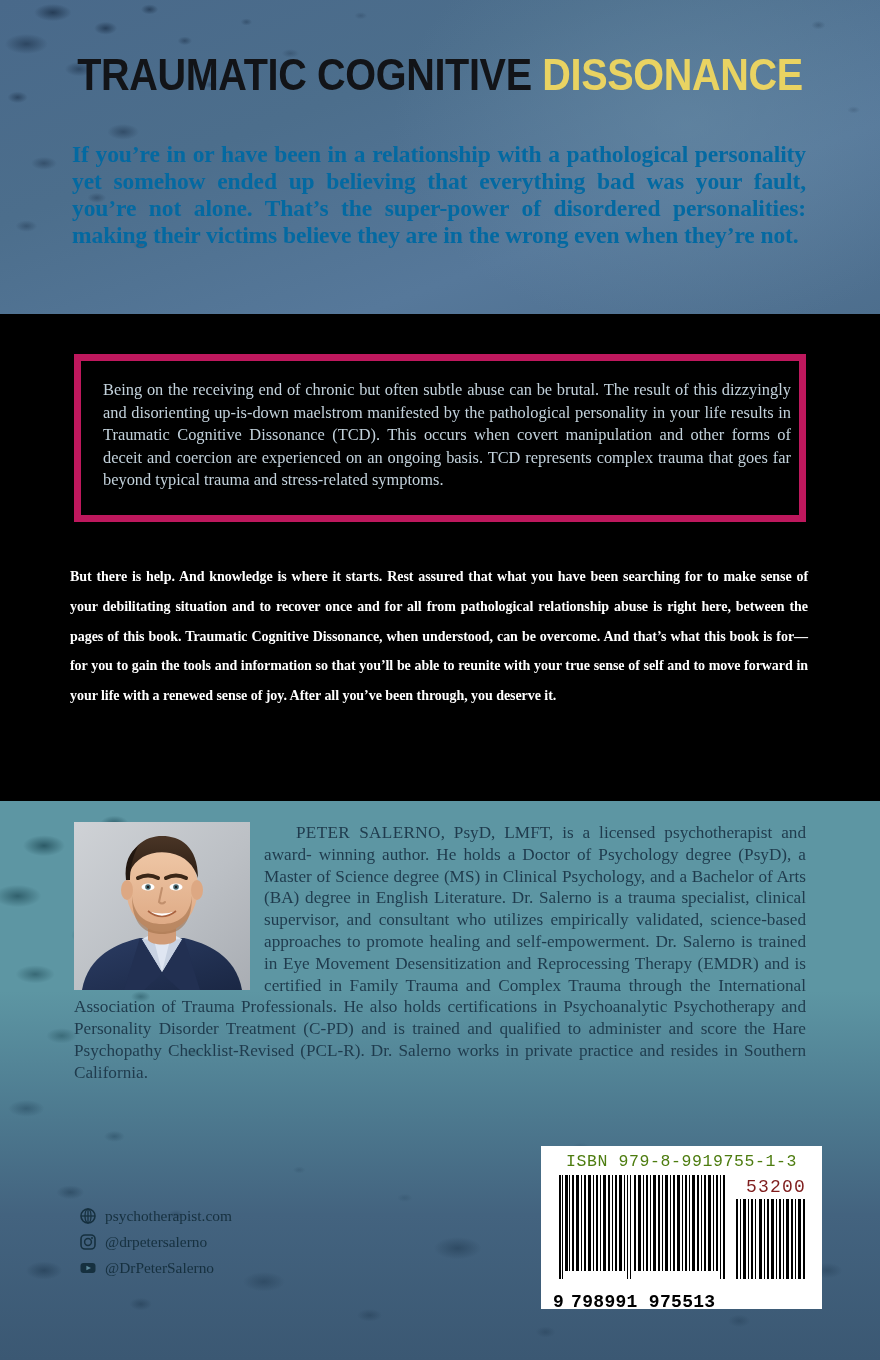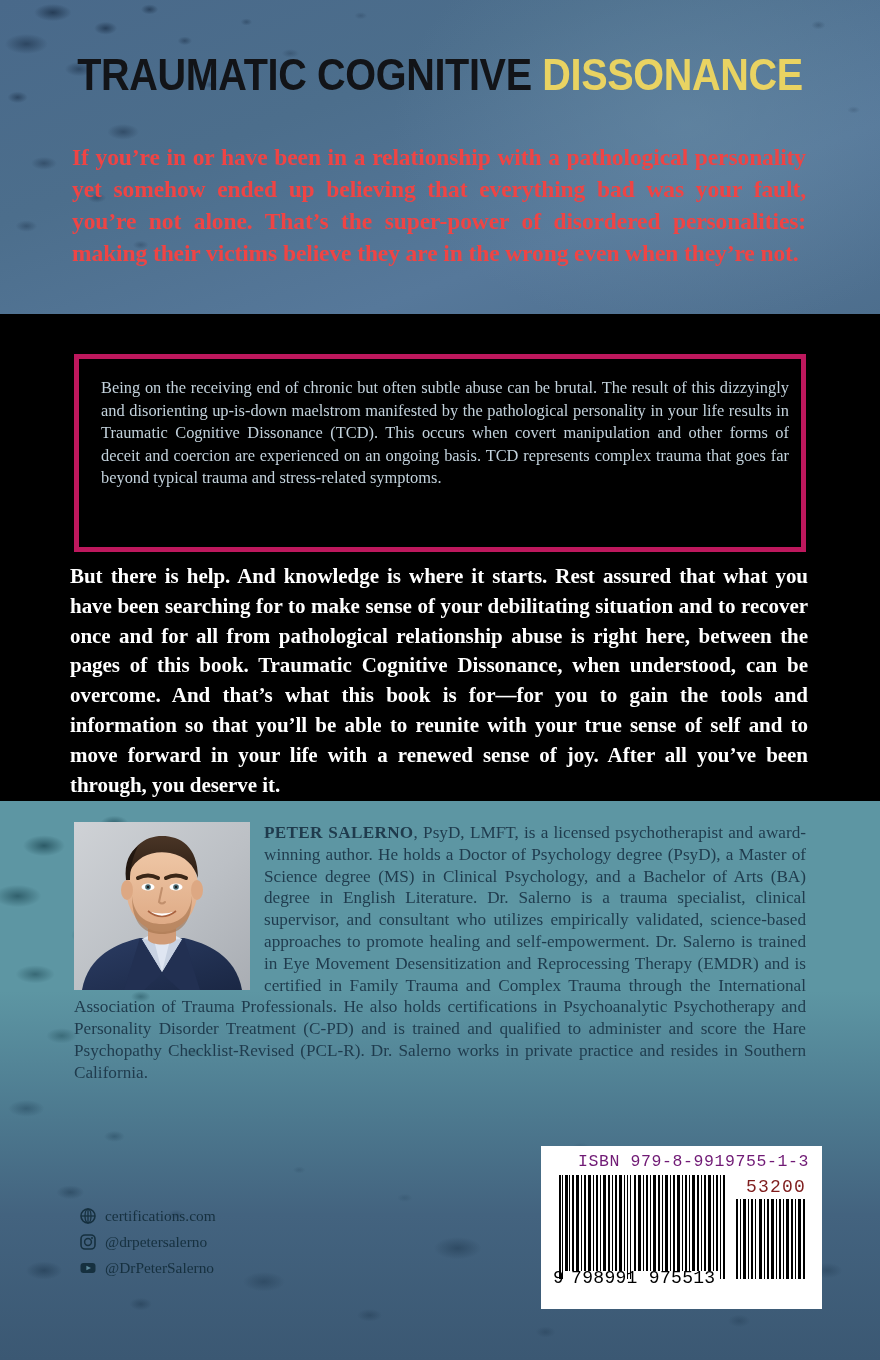--- a/index.html
+++ b/index.html
@@ -119,36 +119,36 @@
 
   
   #top-para {
     position: absolute;
     top: 141px;
     left: 72px;
     width: 734px;
     font-family: "Liberation Serif", serif;
     font-weight: bold;
     font-size: 23.5px;
-    line-height: 32px;
-    color: #ef4444;
+    line-height: 27px;
+    color: #0369a1;
     text-align: justify;
     text-align-last: left;
     letter-spacing: -0.1px;
   }
 
   
   #quote-box {
     position: absolute;
     top: 354px;
     left: 74px;
     width: 732px;
-    height: 198px;
+    height: 168px;
     box-sizing: border-box;
-    border: 5px solid #be185d;
+    border: 7px solid #be185d;
     background: #000;
   }
   #quote-text {
     position: absolute;
     top: 18px;
     left: 22px;
     width: 688px;
     font-family: "Liberation Serif", serif;
     font-size: 16.4px;
     line-height: 22.6px;
@@ -158,21 +158,21 @@
   }
 
   
   #body-para {
     position: absolute;
     top: 562px;
     left: 70px;
     width: 738px;
     font-family: "Liberation Serif", serif;
     font-weight: bold;
-    font-size: 21px;
+    font-size: 14px;
     line-height: 29.8px;
     color: #ffffff;
     text-align: justify;
     text-align-last: left;
     letter-spacing: -0.05px;
   }
   #photo-svg { display: block; width: 176px; height: 168px; }
 
   
   #bio {
@@ -187,21 +187,21 @@
     text-align: justify;
     text-align-last: left;
   }
   #bio .photo-float {
     float: left;
     width: 176px;
     height: 168px;
     margin: 0 14px 2px 0;
     shape-outside: margin-box;
   }
-  #bio .bio-name { font-weight: bold; letter-spacing: 0.3px; }
+  #bio .bio-name { font-weight: normal; letter-spacing: 0.3px; margin-left: 32px; }
 
   
   #contact {
     position: absolute;
     top: 1204px;
     left: 80px;
     width: 330px;
   }
   .contact-row {
     display: flex;
@@ -229,52 +229,53 @@
     top: 1146px;
     left: 541px;
     width: 281px;
     height: 163px;
     background: #ffffff;
     box-sizing: border-box;
   }
   #isbn-line {
     position: absolute;
     top: 6px;
-    left: 12px;
+    left: 0;
     width: 281px;
     text-align: center;
     font-family: "Liberation Mono", monospace;
     font-size: 16.5px;
     letter-spacing: 0.6px;
-    color: #701a75;
+    color: #4d7c0f;
     white-space: nowrap;
   }
   #addon-digits {
     position: absolute;
     top: 31px;
     left: 196px;
     width: 78px;
     text-align: center;
     font-family: "Liberation Mono", monospace;
     font-size: 18px;
     letter-spacing: 1.2px;
     color: #7f1d1d;
   }
   #ean-bars { position: absolute; top: 29px; left: 18px; }
   #addon-bars { position: absolute; top: 53px; left: 195px; }
   #ean-digits {
     position: absolute;
-    top: 122px;
+    top: 146px;
     left: 12px;
     width: 175px;
     font-family: "Liberation Mono", monospace;
     font-size: 18px;
     color: #000;
     white-space: nowrap;
     letter-spacing: 0.3px;
+    font-weight: bold;
   }
   #ean-digits .lead { margin-right: 7px; }
 </style>
 </head>
 <body>
 
 <div id="cover">
 
   <div class="band" id="band-top">
     <div class="speckle sp-top"></div>
@@ -361,21 +362,21 @@
 
   <div id="contact">
 
     <div class="contact-row">
       <svg class="contact-icon" viewBox="0 0 16 16">
         <circle cx="8" cy="8" r="7" fill="none" stroke="#16303f" stroke-width="1.6"></circle>
         <ellipse cx="8" cy="8" rx="3" ry="7" fill="none" stroke="#16303f" stroke-width="1.3"></ellipse>
         <line x1="1" y1="8" x2="15" y2="8" stroke="#16303f" stroke-width="1.3"></line>
         <line x1="8" y1="1" x2="8" y2="15" stroke="#16303f" stroke-width="1.3"></line>
       </svg>
-      <span class="contact-label">certifications.com</span>
+      <span class="contact-label">psychotherapist.com</span>
     </div>
 
 
     <div class="contact-row">
       <svg class="contact-icon" viewBox="0 0 16 16">
         <rect x="1" y="1" width="14" height="14" rx="4" fill="none" stroke="#16303f" stroke-width="1.6"></rect>
         <circle cx="8" cy="8" r="3.4" fill="none" stroke="#16303f" stroke-width="1.5"></circle>
         <circle cx="12" cy="4" r="1" fill="#16303f"></circle>
       </svg>
       <span class="contact-label">@drpetersalerno</span>

